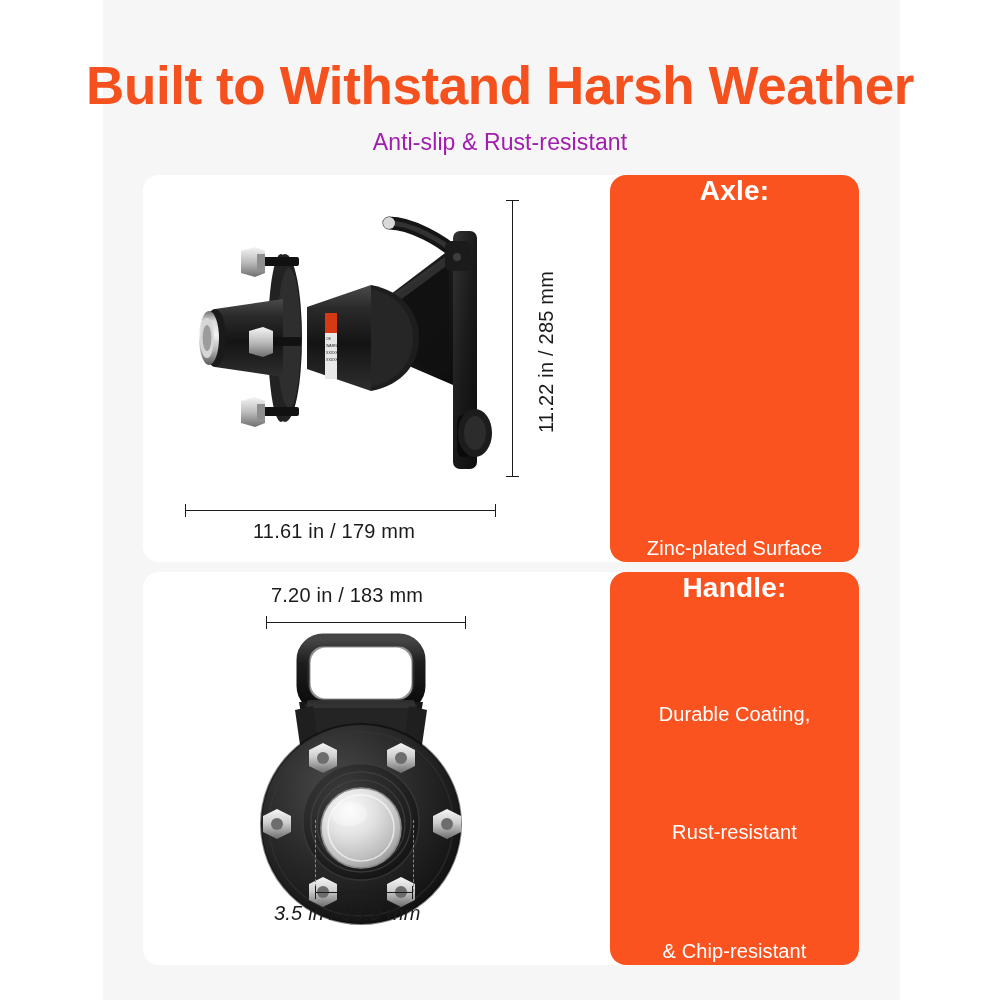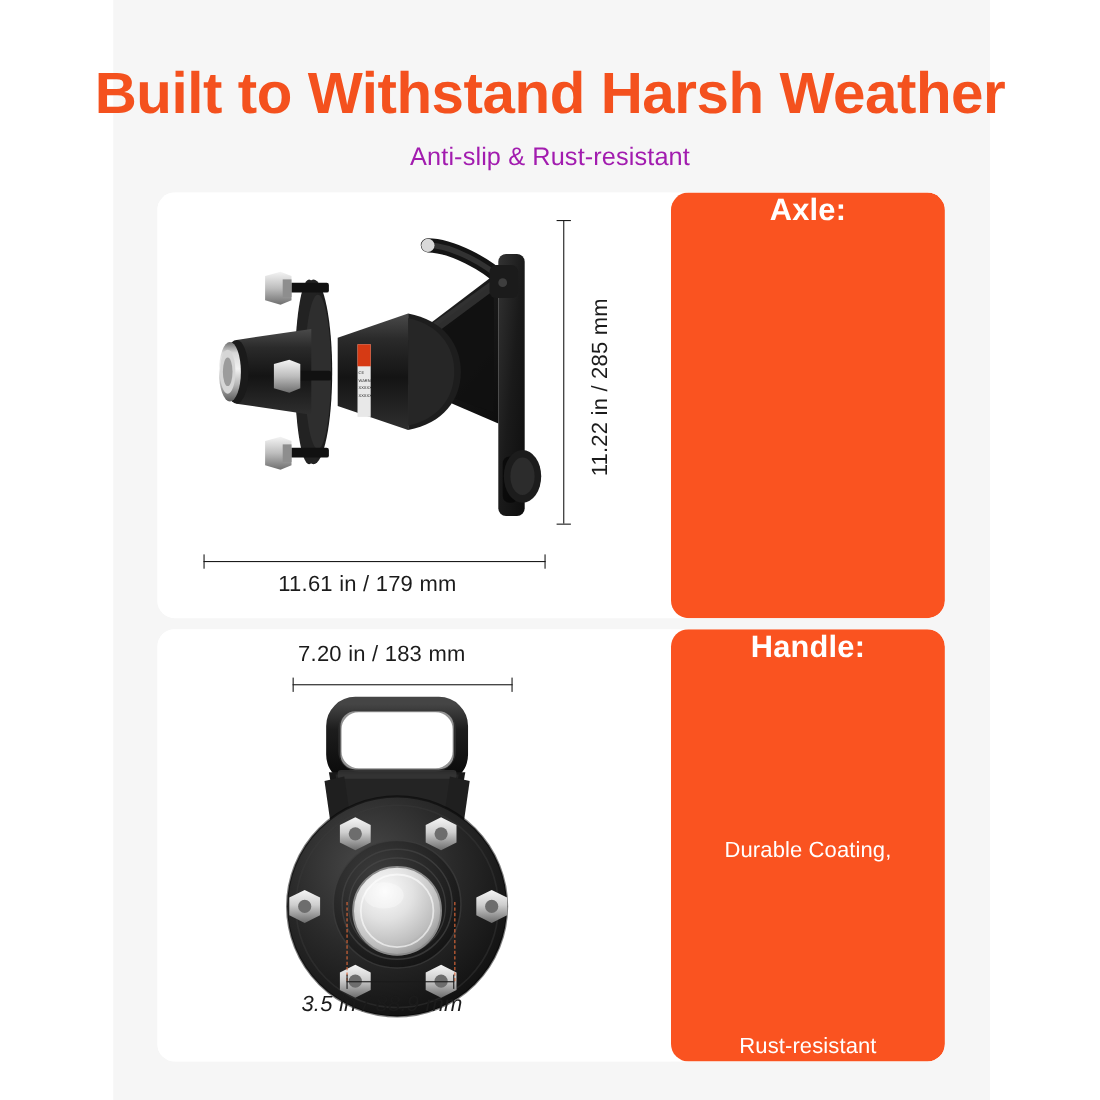--- a/index.html
+++ b/index.html
@@ -260,20 +260,21 @@
         <div class="dim-line-v" style="left:369px; top:25px; height:276px;"></div>
         <div class="dim-cap-h" style="left:363px; top:25px;"></div>
         <div class="dim-cap-h" style="left:363px; top:301px;"></div>
         <div class="dim-label vertical-text" style="left:392px; top:258px;">11.22 in / 285 mm</div>
       </div>
 
     </div>
 
     <div class="card-info">
       <div class="info-heading">Axle:</div>
+      <div class="info-line">Zinc-plated Surface</div>
     </div>
   </div>
 
   <div class="card" id="card-handle">
 
     <div class="card-figure">
 
       <svg class="art" style="left:100px; top:60px;" width="280" height="320" viewBox="0 0 280 320">
         <defs>
           <radialGradient id="flangeG" cx="38%" cy="32%" r="78%">
@@ -366,16 +367,17 @@
         <div class="dim-cap-v" style="left:269px; top:314px;"></div>
         <div class="dim-label" style="left:131px; top:330px;font-style:italic;">3.5 in / 88.9 mm</div>
       </div>
 
     </div>
 
     <div class="card-info">
       <div class="info-heading">Handle:</div>
       <div class="info-line">Durable Coating,</div>
       <div class="info-line">Rust-resistant</div>
+      <div class="info-line">&amp; Chip-resistant</div>
     </div>
   </div>
 
 </div>
 
 </body></html>

